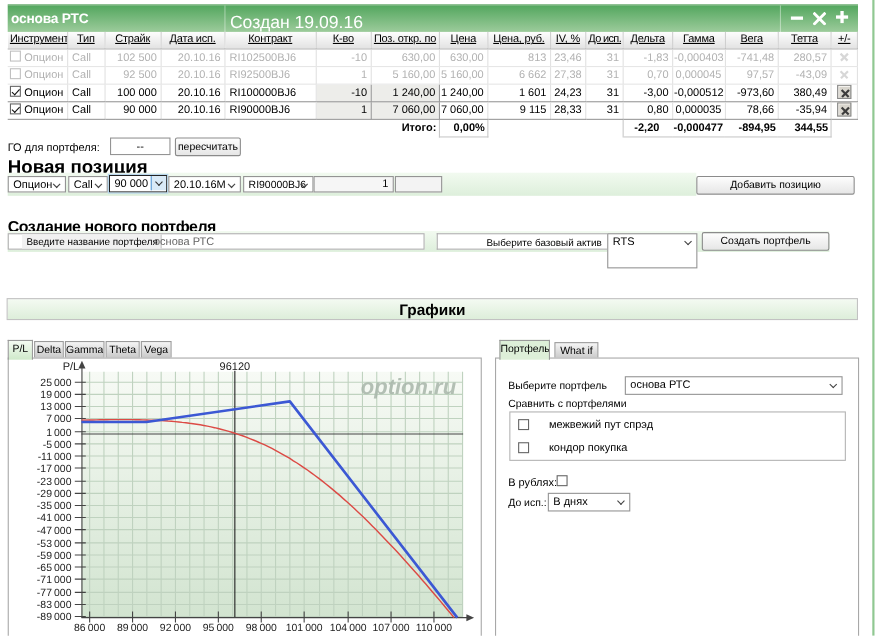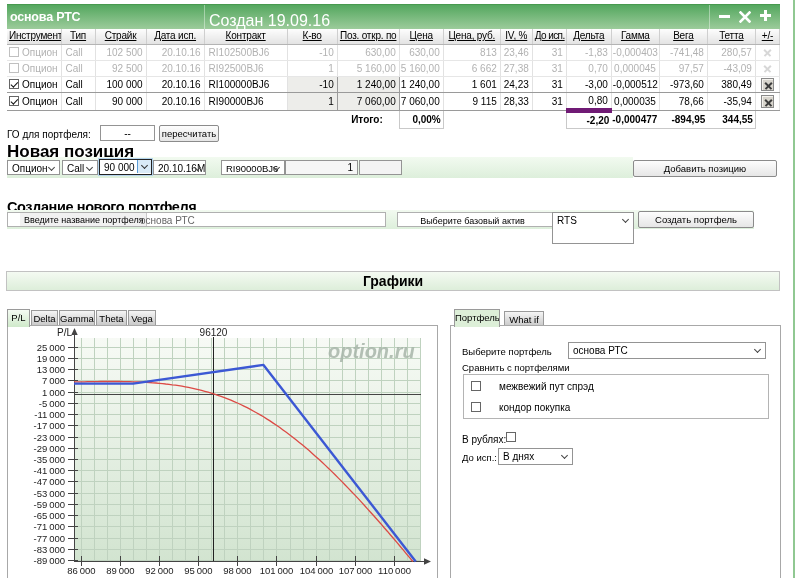--- a/index.html
+++ b/index.html
@@ -147,24 +147,24 @@
         <td class="ar">0,80</td>
         <td class="ar">0,000035</td>
         <td class="ar">78,66</td>
         <td class="ar">-35,94</td>
         <td class="cx"><span class="xbtn"></span></td>
       </tr>
 </tbody>
 <tfoot>
       <tr>
 <td colspan="6"></td>
-<td style="text-align:center">Итого:</td>
+<td style="text-align:right">Итого:</td>
 <td style="text-align:right;border:1px solid #c9c9c9">0,00%</td>
 <td colspan="3" style="border-right:1px solid #c9c9c9"></td>
-<td style="text-align:right;border-top:5px solid #701a75;border-bottom:1px solid #c9c9c9">-2,20</td>
+<td style="text-align:center;border-top:1px solid #701a75;border-bottom:1px solid #c9c9c9">-2,20</td>
 <td style="text-align:right;border-top:1px solid #c9c9c9;border-bottom:1px solid #c9c9c9">-0,000477</td>
 <td style="text-align:right;border-top:1px solid #c9c9c9;border-bottom:1px solid #c9c9c9">-894,95</td>
 <td style="text-align:right;border:1px solid #c9c9c9;border-left:none">344,55</td>
 <td></td>
 </tr>
     </tfoot>
 </table>
 
 <div class="lbl" style="left:7px;top:129px">ГО для портфеля:</div>
 <div class="inp" style="left:100px;top:125px;width:55px;height:16px;text-align:center;line-height:15px">--</div>
@@ -179,39 +179,39 @@
 <div class="sel" style="left:62px;top:160px;width:36px;height:15px">
     <span class="st">Call</span>
     <span class="chev"></span>
   </div>
 <div class="abs" style="left:99px;top:159px;width:53px;height:16px;border:1.5px solid #222;background:#fff;outline:1px solid #b5d5ee">
 <span style="position:absolute;left:4px;top:1.5px;font-size:10px">90 000</span>
 <div style="position:absolute;right:0;top:0;width:14px;height:13px;background:#d9eaf7;border-left:1px solid #5b9bd5">
 <span class="chev" style="right:4px;top:3px;border-color:#333"></span>
     </div>
   </div>
-<div class="sel" style="left:153px;top:160px;width:53px;height:15px">
+<div class="sel" style="left:153px;top:160px;width:66px;height:15px">
     <span class="st">20.10.16M</span>
     <span class="chev"></span>
   </div>
 <div class="sel" style="left:221px;top:160px;width:64px;height:15px;font-size:9.5px">
     <span class="st">RI90000BJ6</span>
     <span class="chev"></span>
   </div>
 <div class="inp" style="left:285px;top:160px;width:73px;height:15px;text-align:right;line-height:14px;padding-right:4px;background:#f6f6f6">1</div>
 <div class="inp" style="left:359px;top:160px;width:43px;height:15px;background:#f3f3f3"></div>
 <div class="btn" style="left:633px;top:159.5px;width:144px;height:17px;line-height:16px">Добавить позицию</div>
 
 <div class="abs" style="left:7px;top:199px;font-size:14.5px;font-weight:bold;letter-spacing:-0.4px">Создание нового портфеля</div>
 <div class="abs" style="left:7px;top:210px;width:747px;height:19px;background:linear-gradient(#f2faf0,#ddefdb)"></div>
 <div class="abs" style="left:7px;top:212px;width:379px;height:15px;border:1px solid #b0b0b0;background:#fff">
   <div class="abs" style="left:12px;top:0;width:127px;height:13px;background:#f1f1f1;border-right:1px solid #c8c8c8;font-size:9px;padding:2px 0 0 4px;white-space:nowrap">Введите название портфеля</div>
   <div class="abs" style="left:132px;top:2px;font-size:10px;color:#666">основа РТС</div>
 </div>
-<div class="abs" style="left:397px;top:212px;width:155px;height:15px;border:1px solid #b0b0b0;border-right:none;background:#fff;font-size:9px;text-align:center;padding:2.5px 5px 0 0;white-space:nowrap">Выберите базовый актив</div>
+<div class="abs" style="left:397px;top:212px;width:155px;height:15px;border:1px solid #b0b0b0;border-right:none;background:#fff;font-size:9px;text-align:right;padding:2.5px 5px 0 0;white-space:nowrap">Выберите базовый актив</div>
 <div class="sel" style="left:552px;top:212px;width:82px;height:32px">
     <span class="st">RTS</span>
     <span class="chev"></span>
   </div>
 <div class="btn" style="left:638px;top:211px;width:116px;height:17px;line-height:16px">Создать портфель</div>
 
 <div class="abs" style="left:6px;top:271px;width:774px;height:20px;background:linear-gradient(#f4faf2,#ddeeda);border:1px solid #c2c2c2;text-align:center;font-size:14px;font-weight:bold;line-height:19px">Графики</div>
 
 <div class="tab act" style="left:7px;top:309px;width:23px;height:18px">P/L</div>
 <div class="tab" style="left:31px;top:310px;width:27px">Delta</div>

